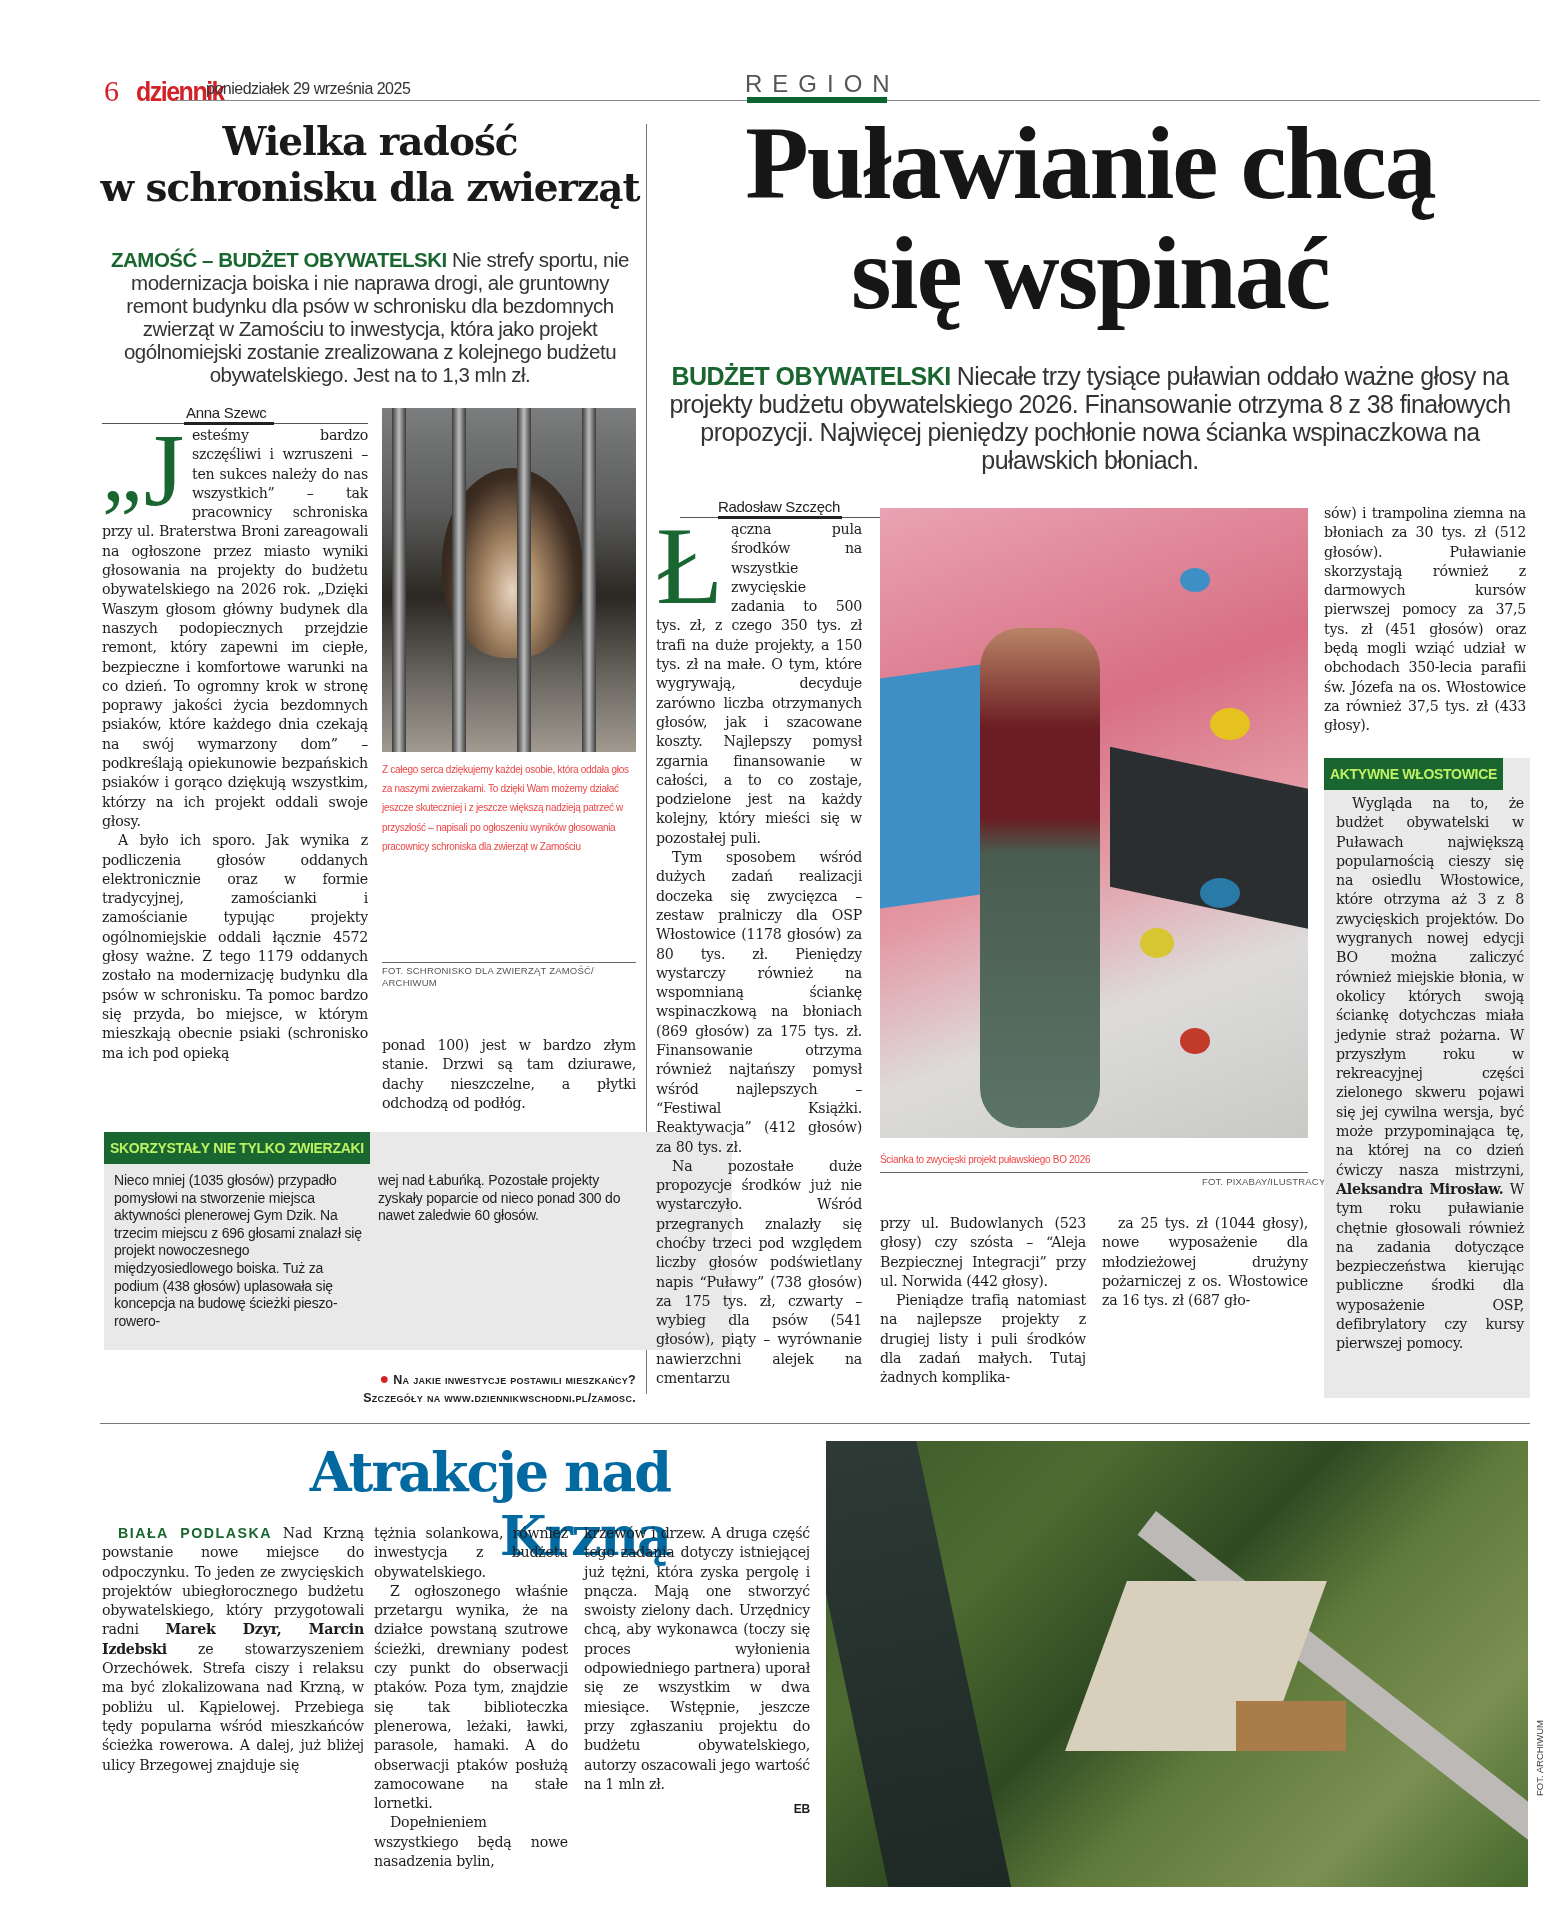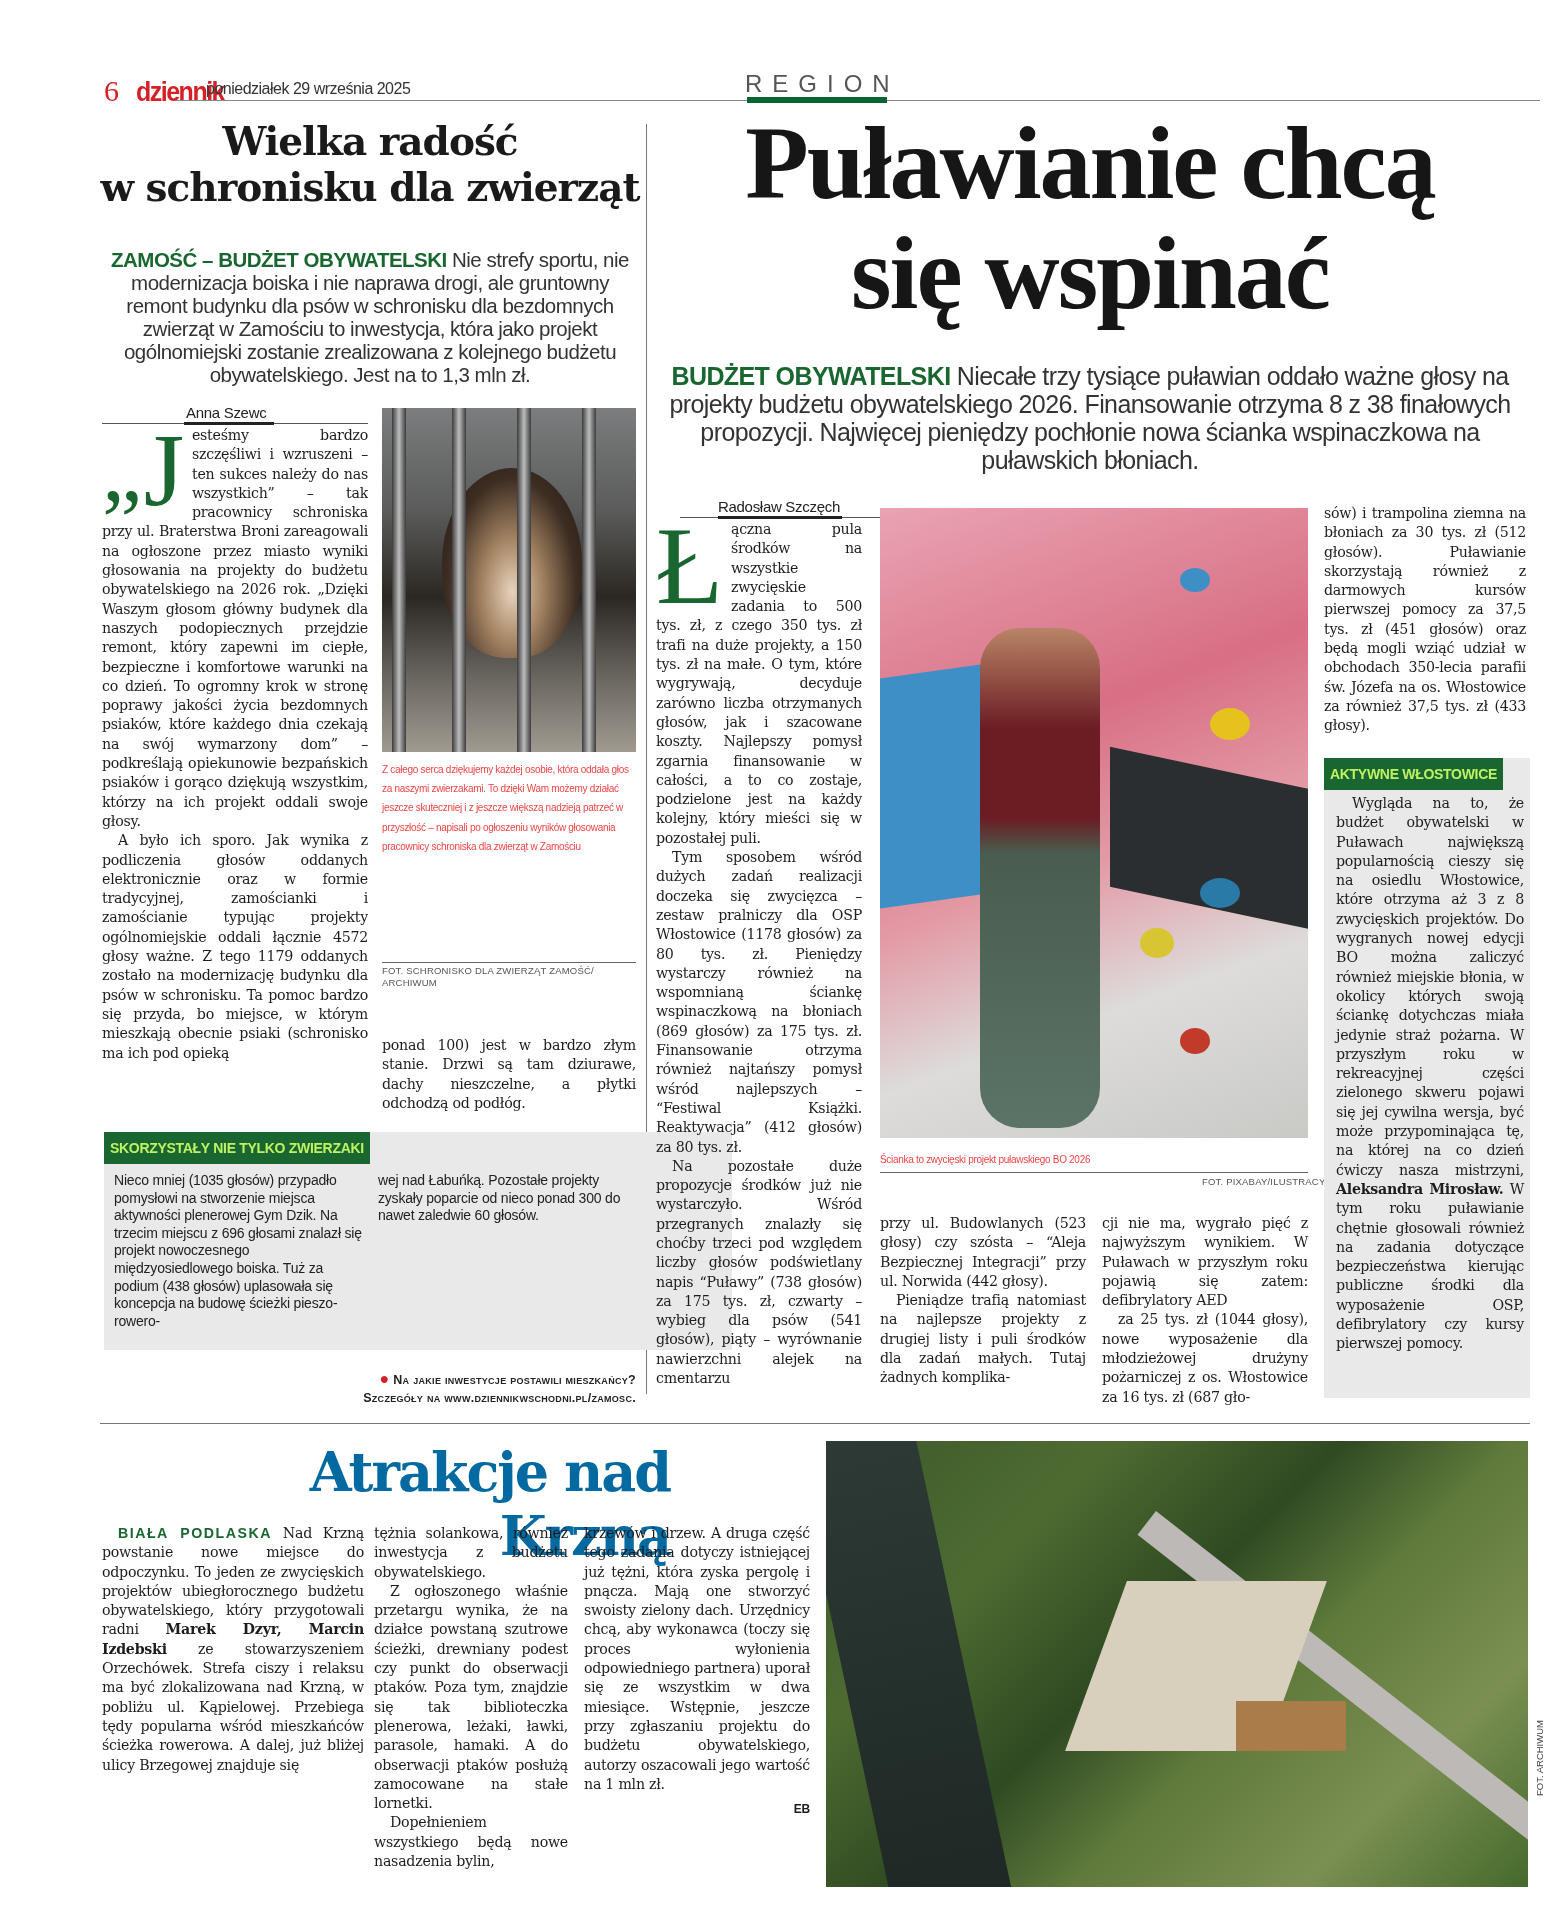--- a/index.html
+++ b/index.html
@@ -179,21 +179,20 @@
 <div class="abs caption" style="left:880px;top:1150px;width:428px;">Ścianka to zwycięski projekt puławskiego BO 2026</div>
 <div class="abs cap-rule" style="left:880px;top:1172px;width:428px;"></div>
 <div class="abs credit" style="left:916px;top:1176px;width:428px;text-align:right;">FOT. PIXABAY/ILUSTRACYJNE</div>
 
 <div class="abs body" style="left:880px;top:1214px;width:206px;">
   <p class="noind">przy ul. Budowlanych (523 głosy) czy szósta – “Aleja Bezpiecznej Integracji” przy ul. Norwida (442 głosy).</p>
   <p>Pieniądze trafią natomiast na najlepsze projekty z drugiej listy i puli środków dla zadań małych. Tutaj żadnych komplika-</p>
 </div>
 
 <div class="abs body" style="left:1102px;top:1214px;width:206px;">
-  <p class="noind">cji nie ma, wygrało pięć z najwyższym wynikiem. W Puławach w przyszłym roku pojawią się zatem: defibrylatory AED</p>
   <p>za 25 tys. zł (1044 głosy), nowe wyposażenie dla młodzieżowej drużyny pożarniczej z os. Włostowice za 16 tys. zł (687 gło-</p>
 </div>
 
 <div class="abs body" style="left:1324px;top:504px;width:202px;">
   <p class="noind">sów) i trampolina ziemna na błoniach za 30 tys. zł (512 głosów). Puławianie skorzystają również z darmowych kursów pierwszej pomocy za 37,5 tys. zł (451 głosów) oraz będą mogli wziąć udział w obchodach 350-lecia parafii św. Józefa na os. Włostowice za również 37,5 tys. zł (433 głosy).</p>
 </div>
 
 <div class="abs box-grey" style="left:1324px;top:758px;width:206px;height:640px;">
   <div class="box-label">AKTYWNE WŁOSTOWICE</div>
   <div class="body" style="padding:4px 6px 0 12px;">

